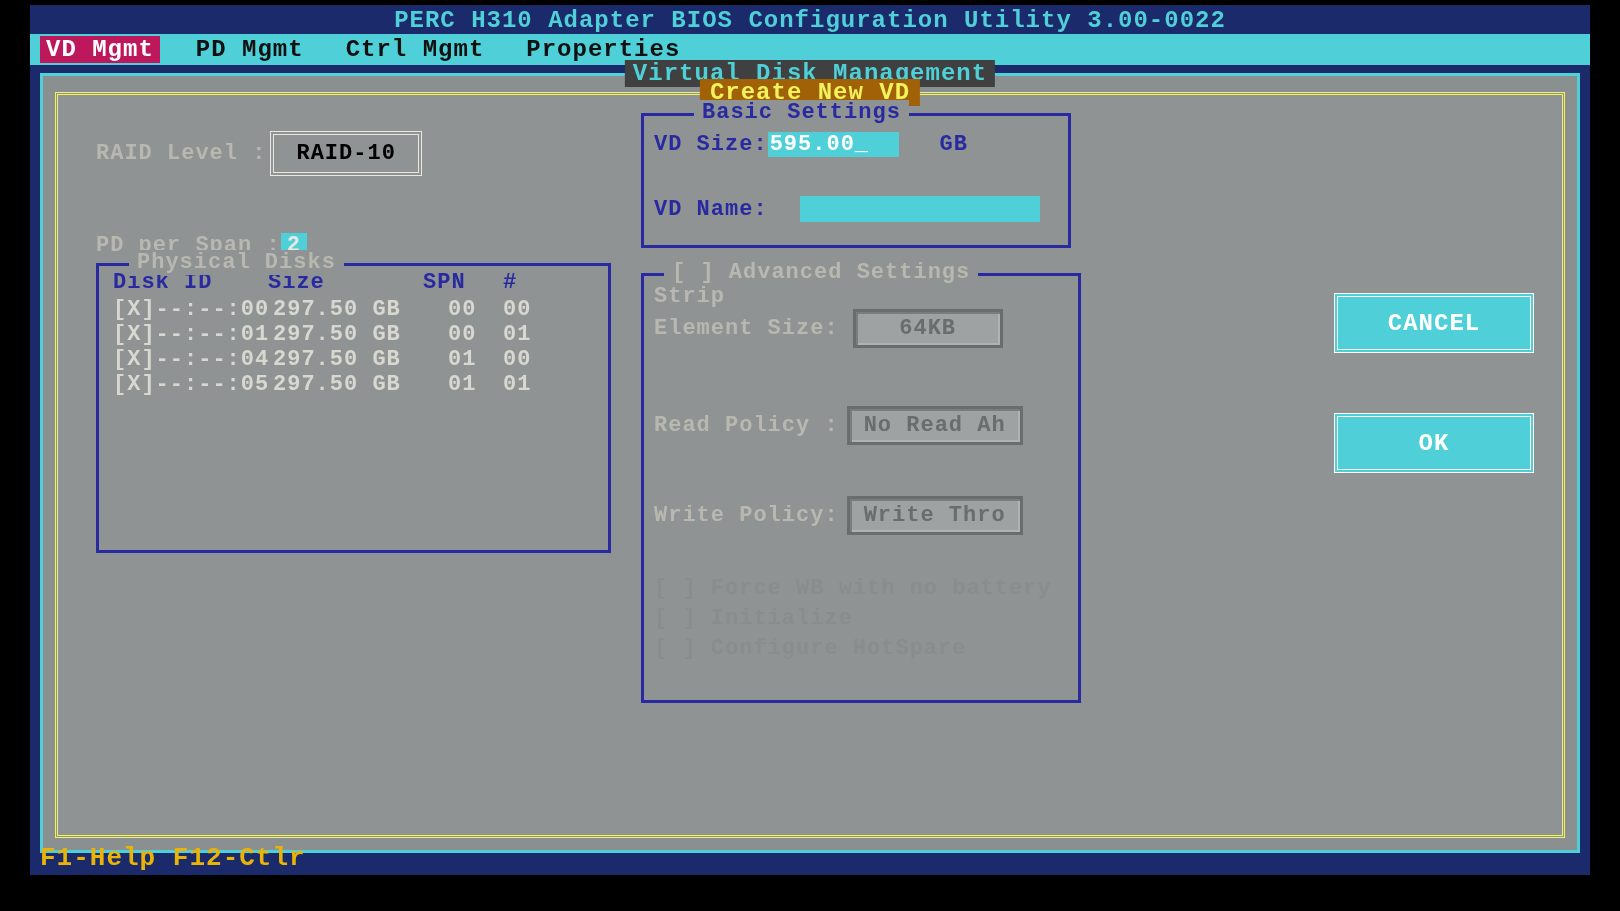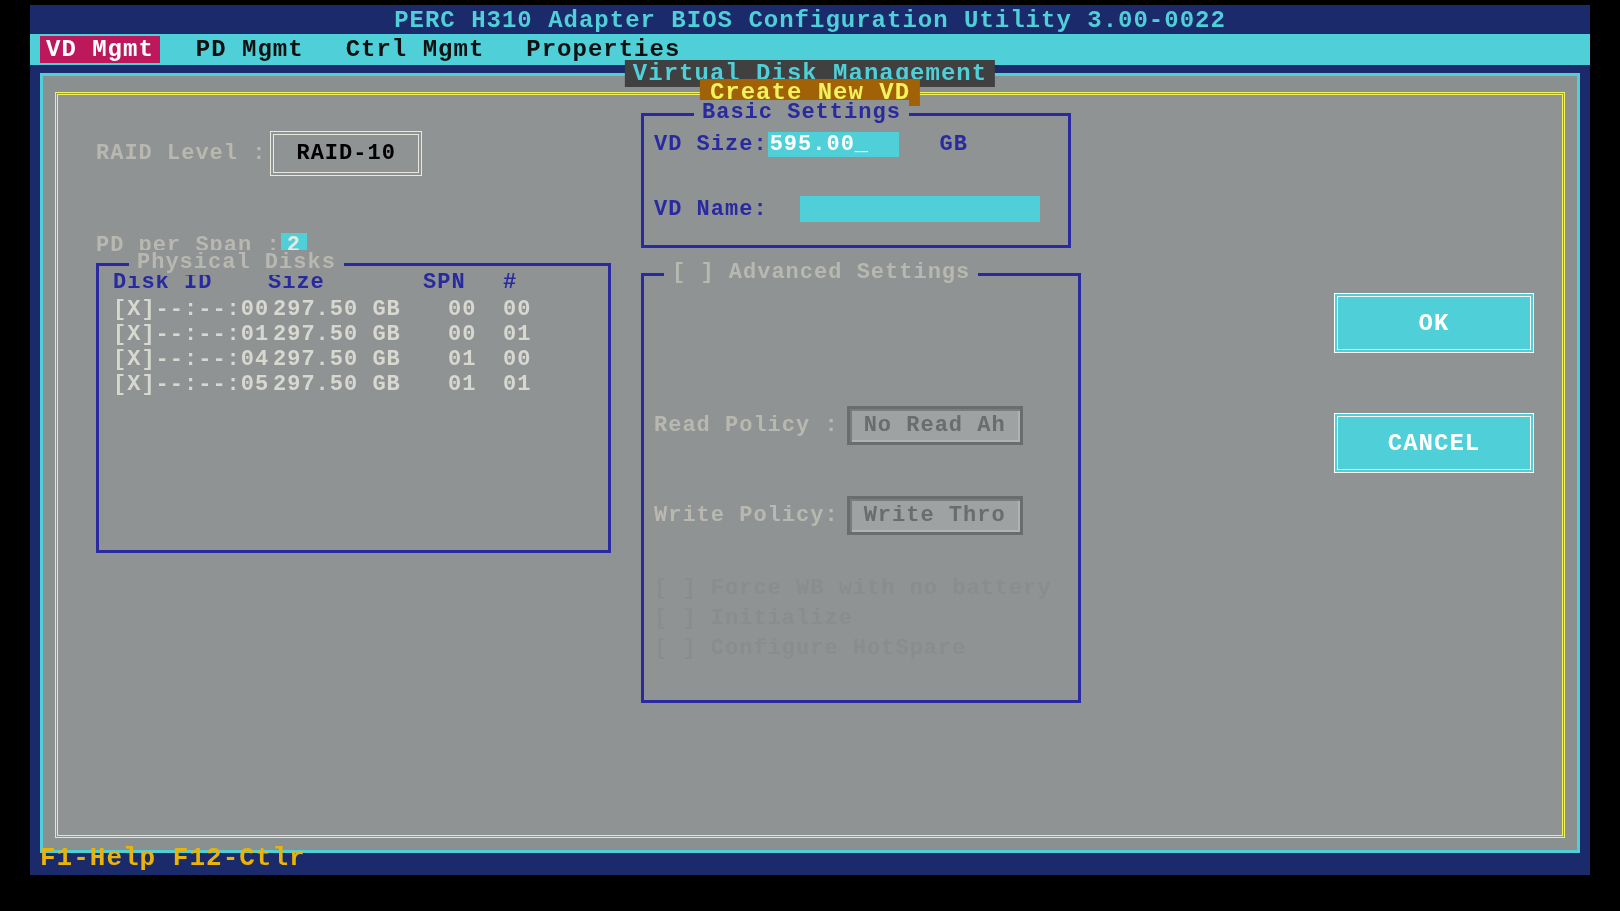--- a/index.html
+++ b/index.html
@@ -210,36 +210,43 @@
             <span class="unit">GB</span>
           </div>
           <div class="vd-name">
             <span>VD Name:</span>
             <span class="val"></span>
           </div>
         </div>
 
         <div class="adv-box">
           <div class="bx-label">[ ] Advanced Settings</div>
+          <div class="adv-row r1">
+            <span>Strip</span>
+            <span class="lbl2">
+              <span>Element Size:</span>
+              <span class="dropdown">64KB</span>
+            </span>
+          </div>
           <div class="adv-row r2">
             <span>Read Policy :</span>
             <span class="dropdown">No Read Ah</span>
           </div>
           <div class="adv-row r3">
             <span>Write Policy:</span>
             <span class="dropdown">Write Thro</span>
           </div>
           <div class="adv-chk c1">[ ] Force WB with no battery</div>
           <div class="adv-chk c2">[ ] Initialize</div>
           <div class="adv-chk c3">[ ] Configure HotSpare</div>
         </div>
 
         <div class="buttons">
+          <div class="btn cancel">CANCEL</div>
           <div class="btn ok">OK</div>
-          <div class="btn cancel">CANCEL</div>
         </div>
 
       </div>
     </div>
   </div>
 
   <div class="footer">F1-Help F12-Ctlr</div>
 </div>
 
 </body></html>

